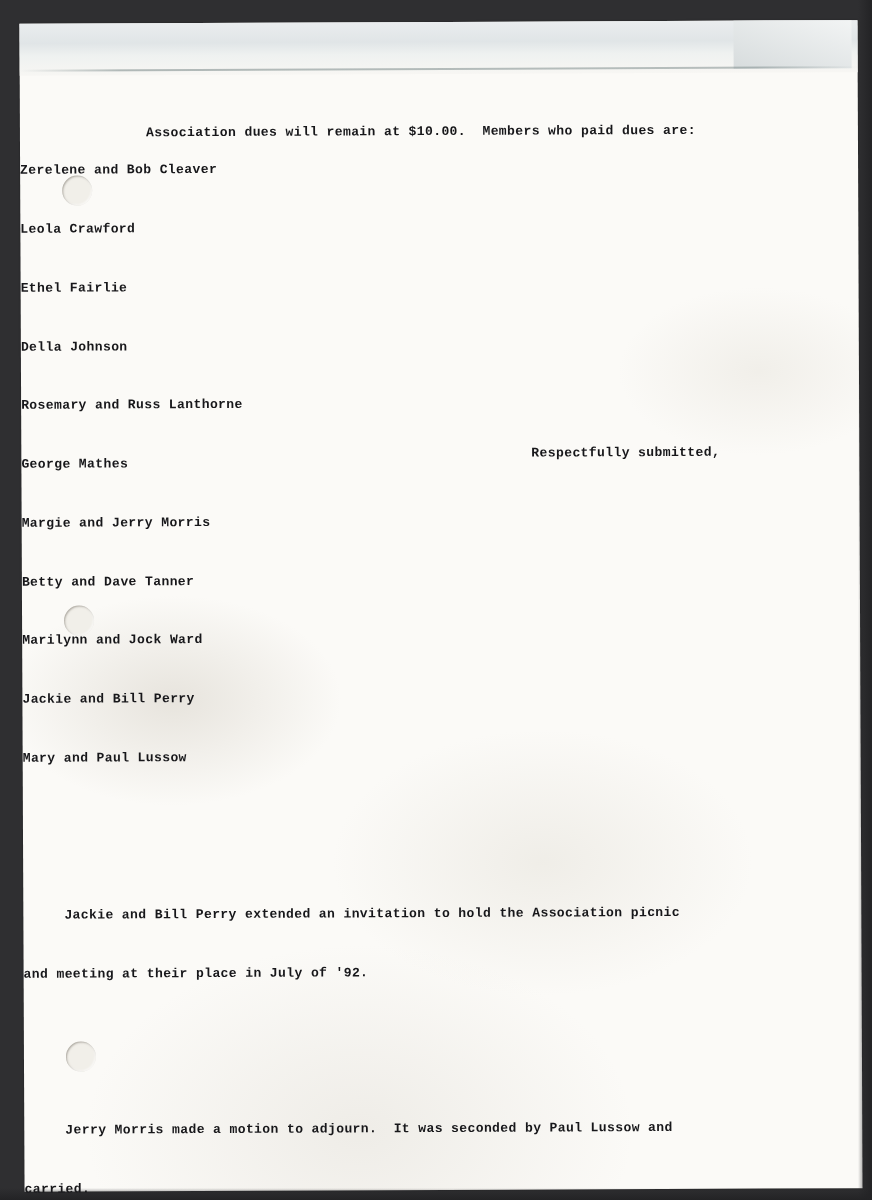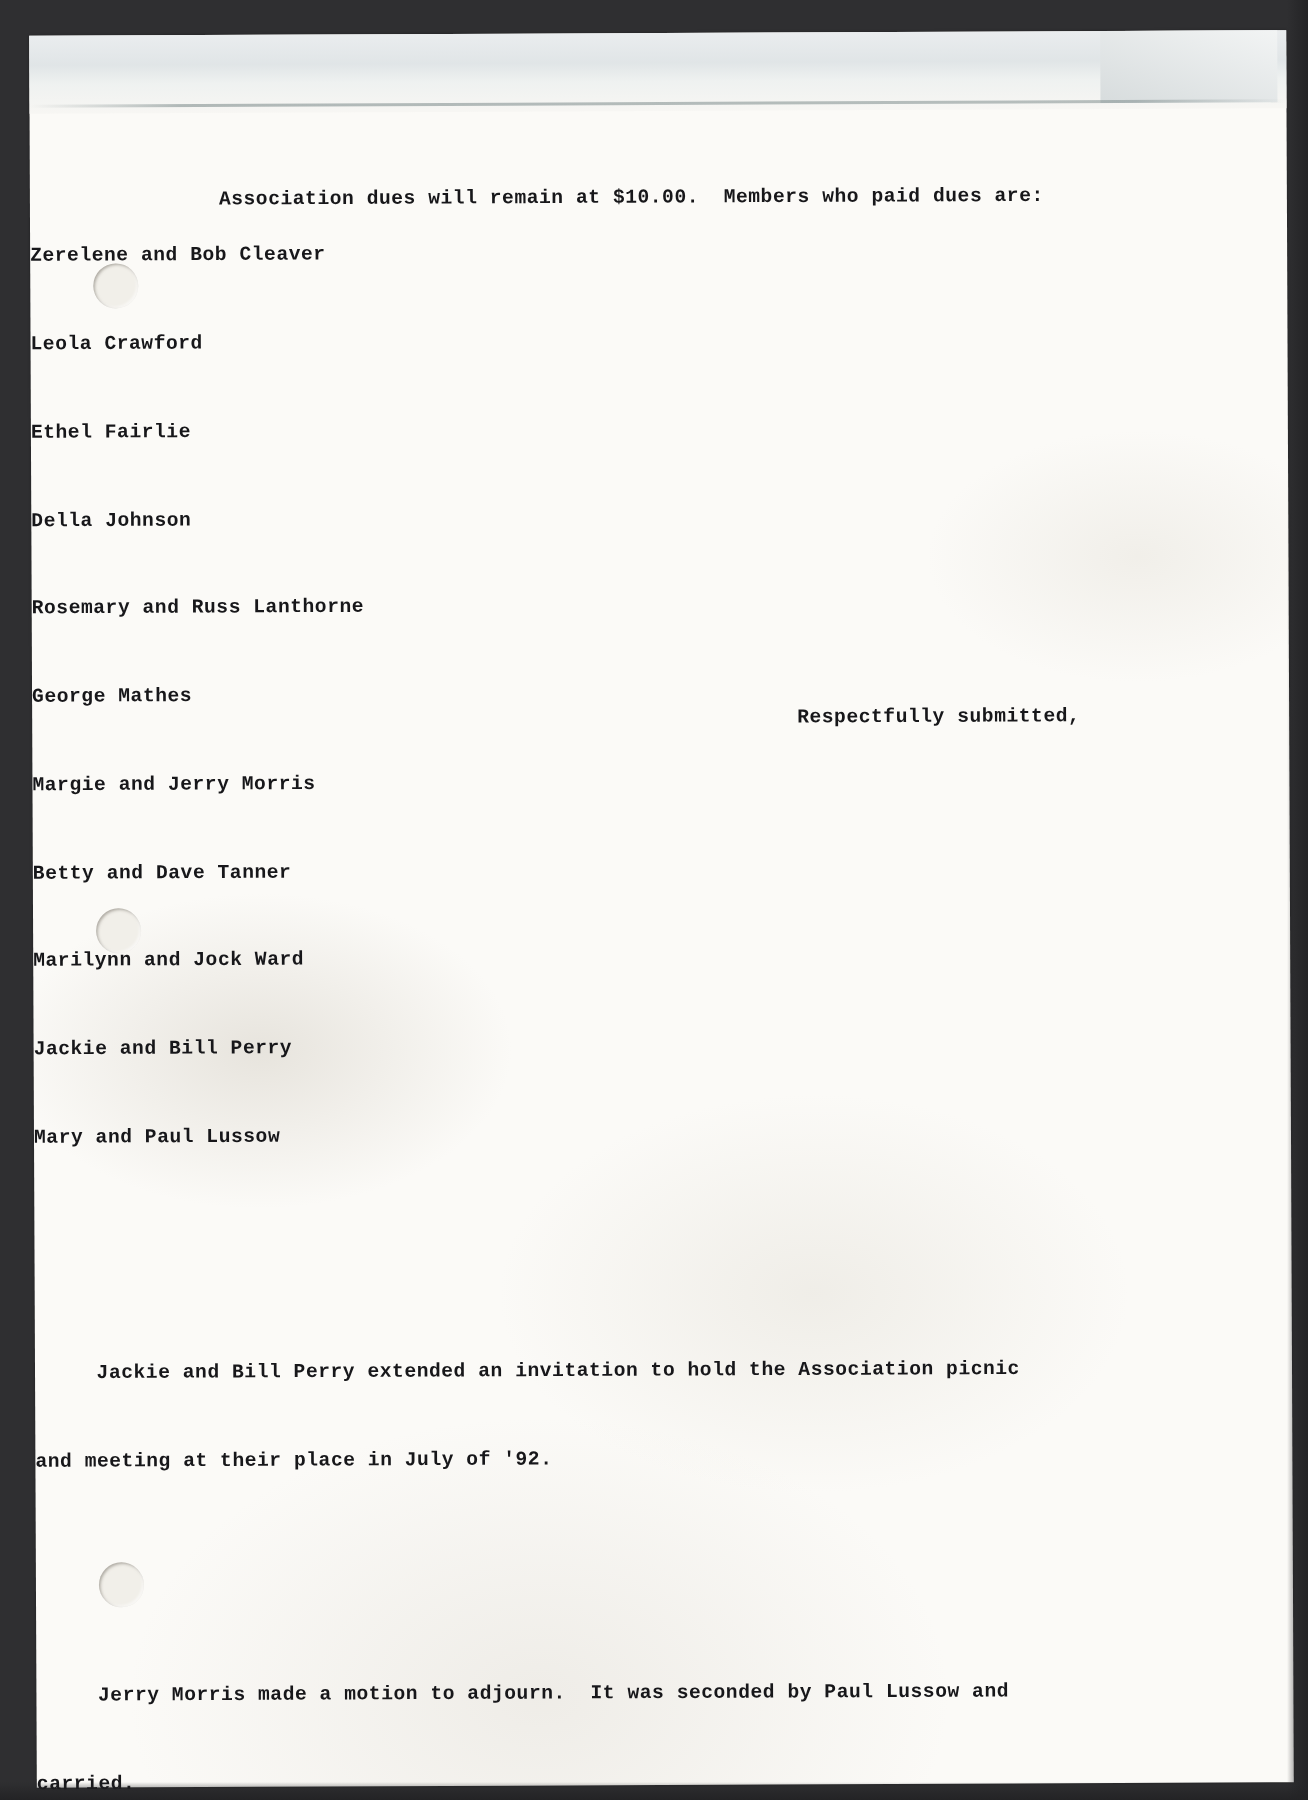--- a/index.html
+++ b/index.html
@@ -107,21 +107,21 @@
     white-space: pre;
   }
 
   .ln { position: absolute; }
 
   
   .p-intro   { left: 126px; top: 100px; }
   .p-members { left: 320px; top: 130px; }
   .p-para1   { left: 104px; top: 339px; }
   .p-para2   { left: 104px; top: 391px; }
-  .p-resp    { left: 510px; top: 447px; }
+  .p-resp    { left: 510px; top: 422px; }
 
   
   .edge-right {
     position: absolute;
     right: 0; top: 0;
     width: 14px; height: 1200px;
     background: linear-gradient(90deg, rgba(40,40,42,0), #232325);
   }
   .edge-bottom {
     position: absolute;

